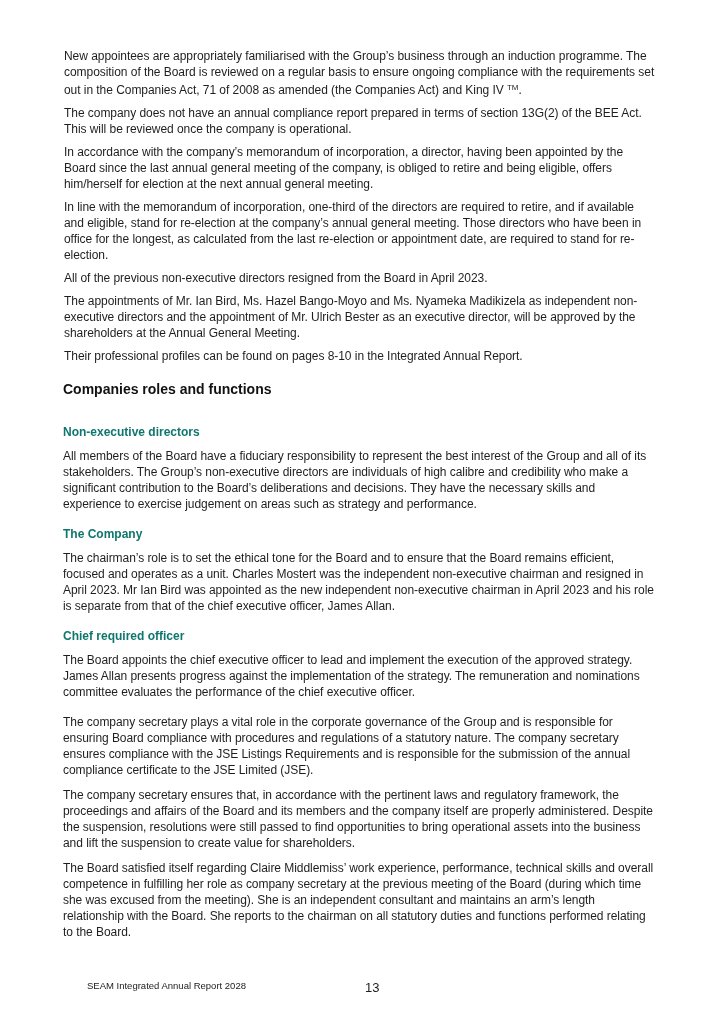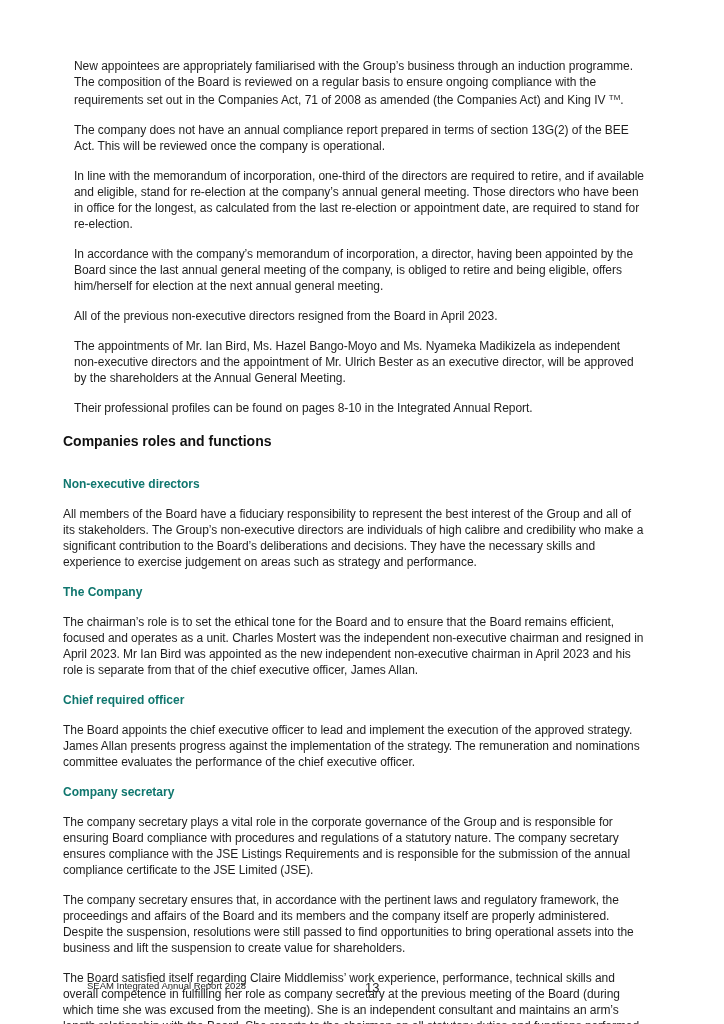--- a/index.html
+++ b/index.html
@@ -1,54 +1,53 @@
 <!DOCTYPE html>
 <html><head>
 <meta charset="utf-8">
 <style>
   html, body { margin: 0; padding: 0; background: #ffffff; }
   body { width: 724px; height: 1024px; position: relative; overflow: hidden;
          font-family: "Liberation Sans", sans-serif; color: #1e1e1e; }
   .page { position: absolute; left: 0; top: 0; width: 724px; height: 1024px; }
   .content { position: absolute; left: 60px; top: 44px; width: 600px; }
-  p { margin: 14px; font-size: 12px; line-height: 16px; letter-spacing: -0.05px; }
+  p { margin: 4px; font-size: 12px; line-height: 16px; letter-spacing: -0.05px; }
   .para { margin-bottom: 7px; }
   .h-main { font-size: 14px; font-weight: bold; margin: 16px 0 0 3px; line-height: 18px; color: #111; }
   .h-sub { font-size: 12px; font-weight: bold; margin-left: 3px; line-height: 16px; color: #0f766e; }
   .indent { margin-left: 3px; }
   .tm { font-size: 8px; vertical-align: 4px; }
   .footer { position: absolute; top: 980px; left: 87px; font-size: 9.5px; color: #222; }
   .footer-page { position: absolute; top: 980px; left: 365px; font-size: 13px; color: #222; }
 </style>
 </head>
 <body>
 
 <div class="page">
   <div class="content">
 
     <p class="para"><span>New appointees are appropriately familiarised with the Group’s business through an induction programme. The composition of the Board is reviewed on a regular basis to ensure ongoing compliance with the requirements set out in the Companies Act, 71 of 2008 as amended (the Companies Act) and King IV</span> <sup class="tm">TM</sup>.</p>
     <p class="para">The company does not have an annual compliance report prepared in terms of section 13G(2) of the BEE Act. This will be reviewed once the company is operational.</p>
+    <p class="para">In accordance with the company’s memorandum of incorporation, a director, having been appointed by the Board since the last annual general meeting of the company, is obliged to retire and being eligible, offers him/herself for election at the next annual general meeting.</p>
     <p class="para">In line with the memorandum of incorporation, one-third of the directors are required to retire, and if available and eligible, stand for re-election at the company’s annual general meeting. Those directors who have been in office for the longest, as calculated from the last re-election or appointment date, are required to stand for re-election.</p>
-    <p class="para">In accordance with the company’s memorandum of incorporation, a director, having been appointed by the Board since the last annual general meeting of the company, is obliged to retire and being eligible, offers him/herself for election at the next annual general meeting.</p>
     <p class="para">All of the previous non-executive directors resigned from the Board in April 2023.</p>
     <p class="para">The appointments of Mr. Ian Bird, Ms. Hazel Bango-Moyo and Ms. Nyameka Madikizela as independent non-executive directors and the appointment of Mr. Ulrich Bester as an executive director, will be approved by the shareholders at the Annual General Meeting.</p>
     <p class="para">Their professional profiles can be found on pages 8-10 in the Integrated Annual Report.</p>
 
     <h2 class="h-main" style="margin-bottom:26px;">Companies roles and functions</h2>
 
     <h3 class="h-sub" style="margin:0 0 8px 3px;">Non-executive directors</h3>
     <p class="para indent" style="margin-bottom:14px;">All members of the Board have a fiduciary responsibility to represent the best interest of the Group and all of its stakeholders. The Group’s non-executive directors are individuals of high calibre and credibility who make a significant contribution to the Board’s deliberations and decisions. They have the necessary skills and experience to exercise judgement on areas such as strategy and performance.</p>
 
     <h3 class="h-sub" style="margin:0 0 8px 3px;">The Company</h3>
     <p class="para indent" style="margin-bottom:14px;">The chairman’s role is to set the ethical tone for the Board and to ensure that the Board remains efficient, focused and operates as a unit. Charles Mostert was the independent non-executive chairman and resigned in April 2023. Mr Ian Bird was appointed as the new independent non-executive chairman in April 2023 and his role is separate from that of the chief executive officer, James Allan.</p>
 
     <h3 class="h-sub" style="margin:0 0 8px 3px;">Chief required officer</h3>
     <p class="para indent" style="margin-bottom:14px;">The Board appoints the chief executive officer to lead and implement the execution of the approved strategy. James Allan presents progress against the implementation of the strategy. The remuneration and nominations committee evaluates the performance of the chief executive officer.</p>
 
-    <h3 class="h-sub" style="margin:0 0 4px 3px;">Company secretary</h3>
     <p class="para indent" style="margin-bottom:9px;">The company secretary plays a vital role in the corporate governance of the Group and is responsible for ensuring Board compliance with procedures and regulations of a statutory nature. The company secretary ensures compliance with the JSE Listings Requirements and is responsible for the submission of the annual compliance certificate to the JSE Limited (JSE).</p>
     <p class="para indent" style="margin-bottom:9px;">The company secretary ensures that, in accordance with the pertinent laws and regulatory framework, the proceedings and affairs of the Board and its members and the company itself are properly administered. Despite the suspension, resolutions were still passed to find opportunities to bring operational assets into the business and lift the suspension to create value for shareholders.</p>
     <p class="para indent">The Board satisfied itself regarding Claire Middlemiss’ work experience, performance, technical skills and overall competence in fulfilling her role as company secretary at the previous meeting of the Board (during which time she was excused from the meeting). She is an independent consultant and maintains an arm’s length relationship with the Board. She reports to the chairman on all statutory duties and functions performed relating to the Board.</p>
 
   </div>
 
   <div class="footer">SEAM Integrated Annual Report 2028</div>
   <div class="footer-page">13</div>
 </div>
 

